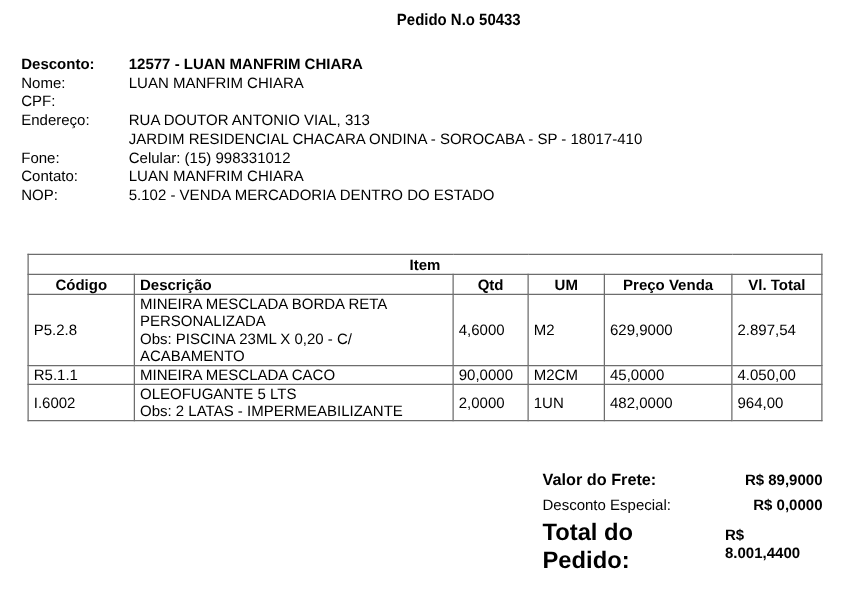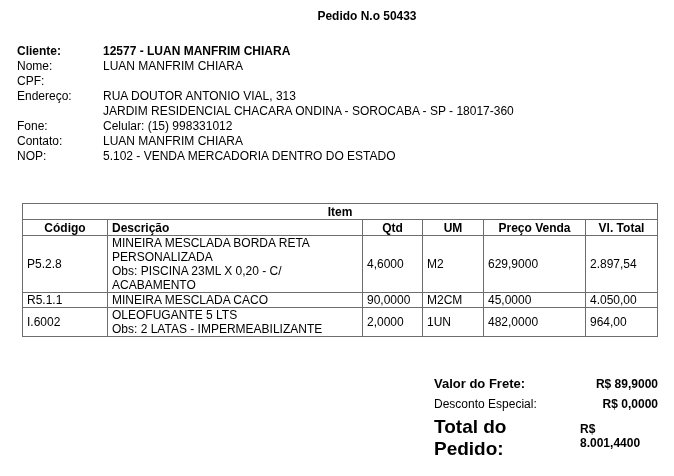--- a/index.html
+++ b/index.html
@@ -47,38 +47,38 @@
   .t-row.r4 { height: 28px; } .t-row.r4 .t-lbl { font-size: 19px; }
   .t-row.r4 .t-val { font-size: 12px; }
 </style>
 </head>
 <body>
 
 <div class="title">Pedido N.o 50433</div>
 
 <div class="info">
   <div class="info-row bold">
-    <span class="lbl">Cliente:</span>
+    <span class="lbl">Desconto:</span>
     <span class="val">12577 - LUAN MANFRIM CHIARA</span>
   </div>
   <div class="info-row">
     <span class="lbl">Nome:</span>
     <span class="val">LUAN MANFRIM CHIARA</span>
   </div>
   <div class="info-row">
     <span class="lbl">CPF:</span>
     <span class="val"></span>
   </div>
   <div class="info-row">
     <span class="lbl">Endereço:</span>
     <span class="val">RUA DOUTOR ANTONIO VIAL, 313</span>
   </div>
   <div class="info-row">
     <span class="lbl"></span>
-    <span class="val">JARDIM RESIDENCIAL CHACARA ONDINA - SOROCABA - SP - 18017-360</span>
+    <span class="val">JARDIM RESIDENCIAL CHACARA ONDINA - SOROCABA - SP - 18017-410</span>
   </div>
   <div class="info-row">
     <span class="lbl">Fone:</span>
     <span class="val">Celular: (15) 998331012</span>
   </div>
   <div class="info-row">
     <span class="lbl">Contato:</span>
     <span class="val">LUAN MANFRIM CHIARA</span>
   </div>
   <div class="info-row">

